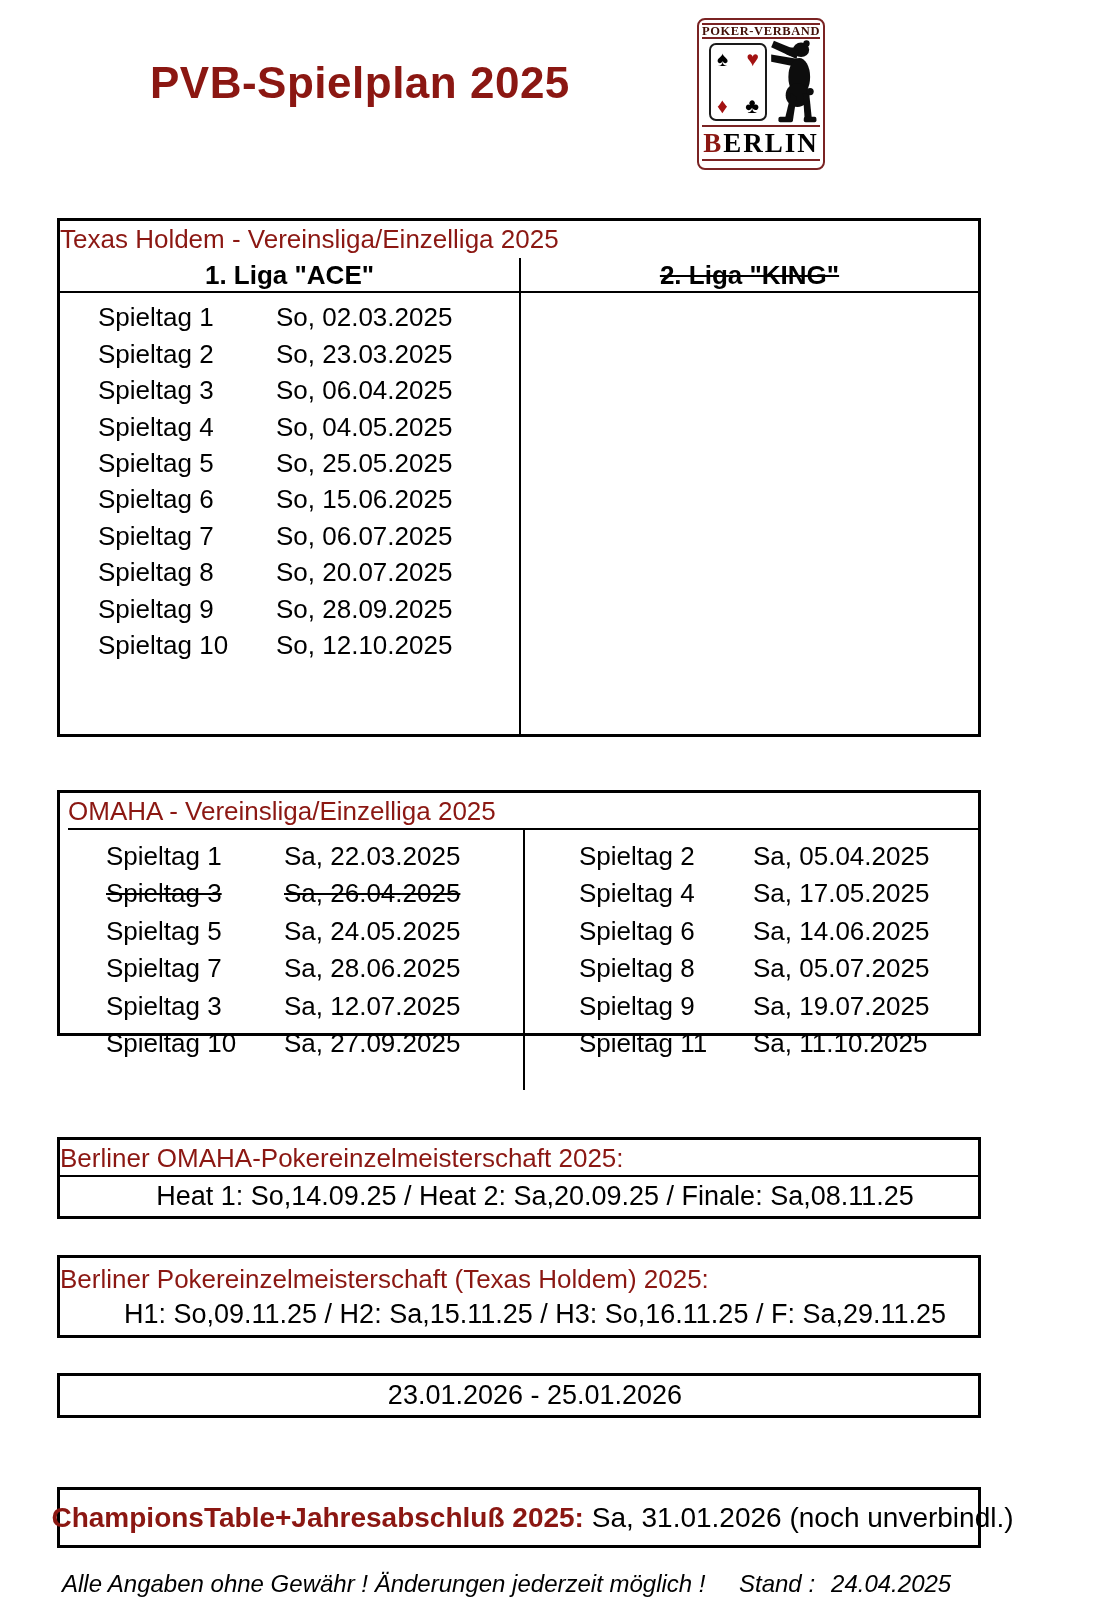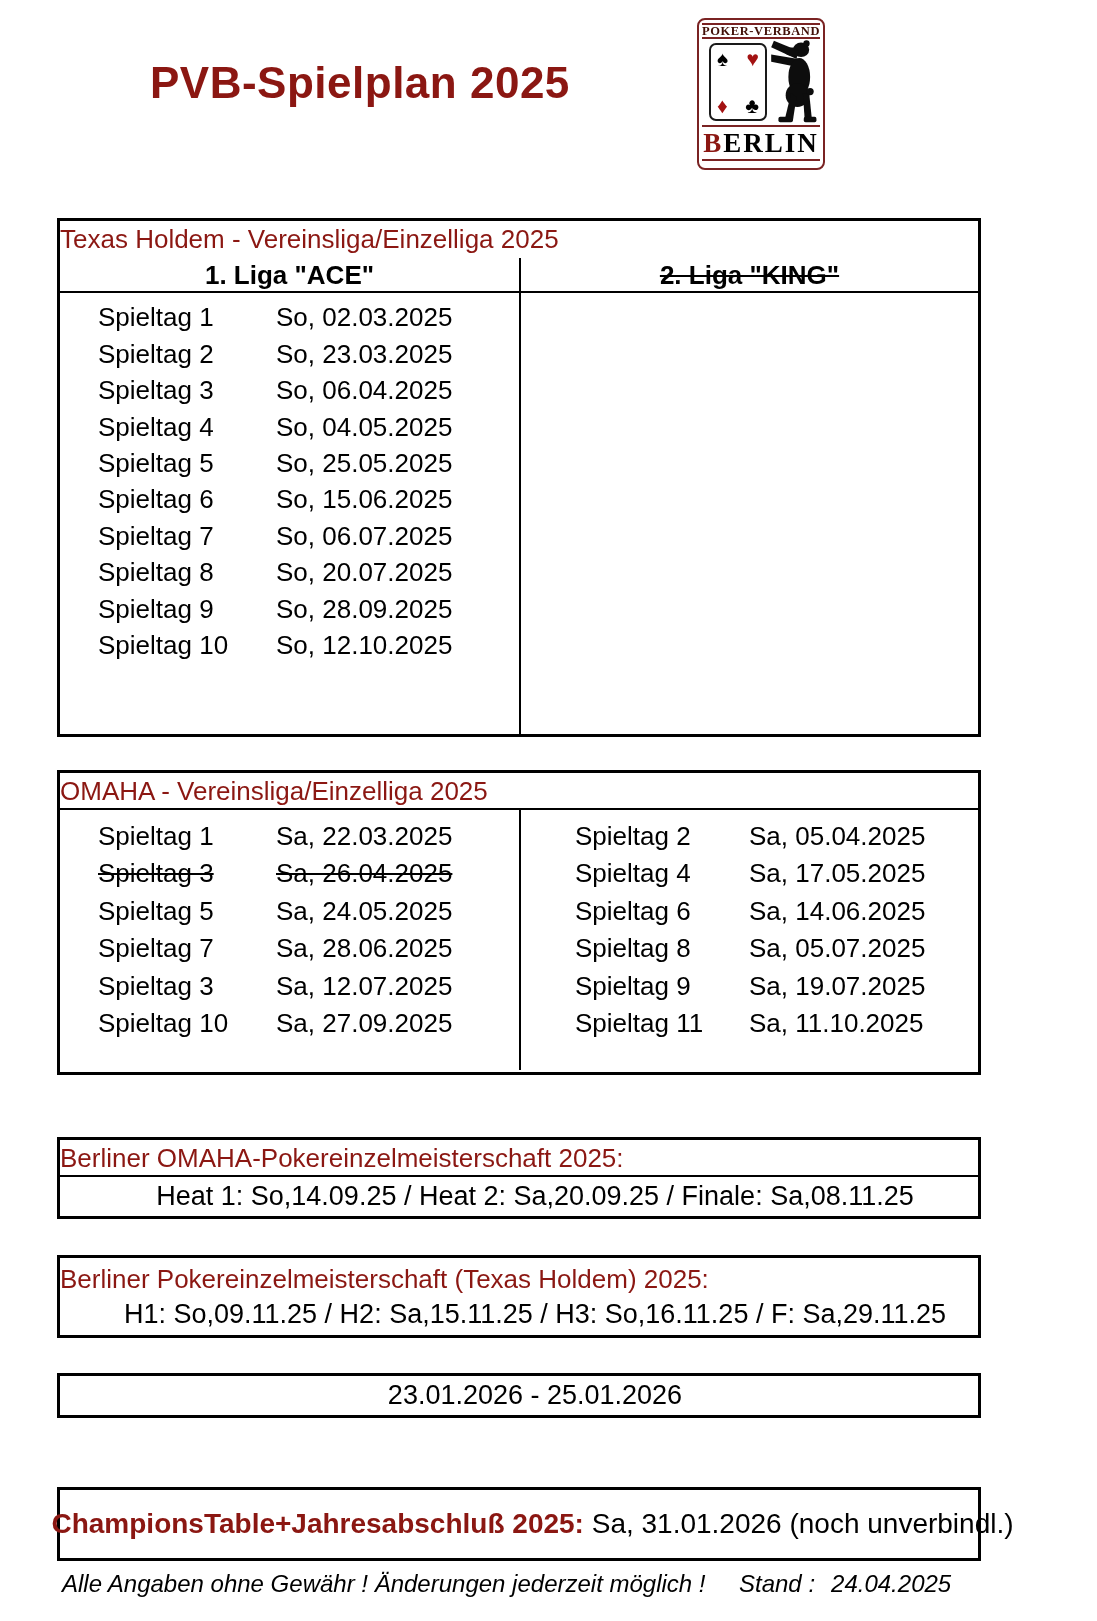--- a/index.html
+++ b/index.html
@@ -78,28 +78,28 @@
   .rows{ padding-top:4px; }
   .row{ display:flex; align-items:flex-end; padding-left:38px; font-size:26px; white-space:nowrap;gap:8px; }
   .col.right .row{ padding-left:54px; }
   #holdem-box .row{ height:36.4px; }
   #omaha-box .row{ height:37.5px; }
   .row .label{ width:170px; flex:0 0 170px; }
   .col.right .row .label{ width:166px; flex:0 0 166px; }
   .row.struck .label, .row.struck .date{ text-decoration:line-through; text-decoration-thickness:2px; }
   #holdem-box{ top:218px; height:519px; }
   #holdem-box .cols{ height:479px; }
-  #omaha-box{ top:770px; height:305px; }
+  #omaha-box{ top:790px; height:246px;padding-left:8px; }
   #omaha-box .cols{ height:260px; }
   #omaha-champ-box{ top:1137px; }
   #holdem-champ-box{ top:1255px; }
   #holdem-champ-box .box-title{ height:40px; line-height:42px; }
   #holdem-champ-box .box-content{ height:37px; line-height:32px; }
   #dpsb-box{ top:1373px; }
-  #champions-box{ top:1487px; height:74px; display:flex; align-items:center; justify-content:center;padding-left:27px; }
+  #champions-box{ top:1487px; height:61px; display:flex; align-items:center; justify-content:center;padding-left:27px; }
   .inline-line{ font-size:28px; white-space:nowrap; }
   .inline-line .lbl{ font-weight:bold; color:var(--maroon); }
   .inline-line .val{ color:#000; }
   
   .footer{
     position:absolute; top:1566px; left:0; width:1097px; height:40px;
     font-style:italic; font-size:24px;
   }
   .footer .note{ position:absolute; left:62px; top:4px; white-space:nowrap; }
   .footer .stand{ position:absolute; left:739px; top:4px; white-space:nowrap; }

